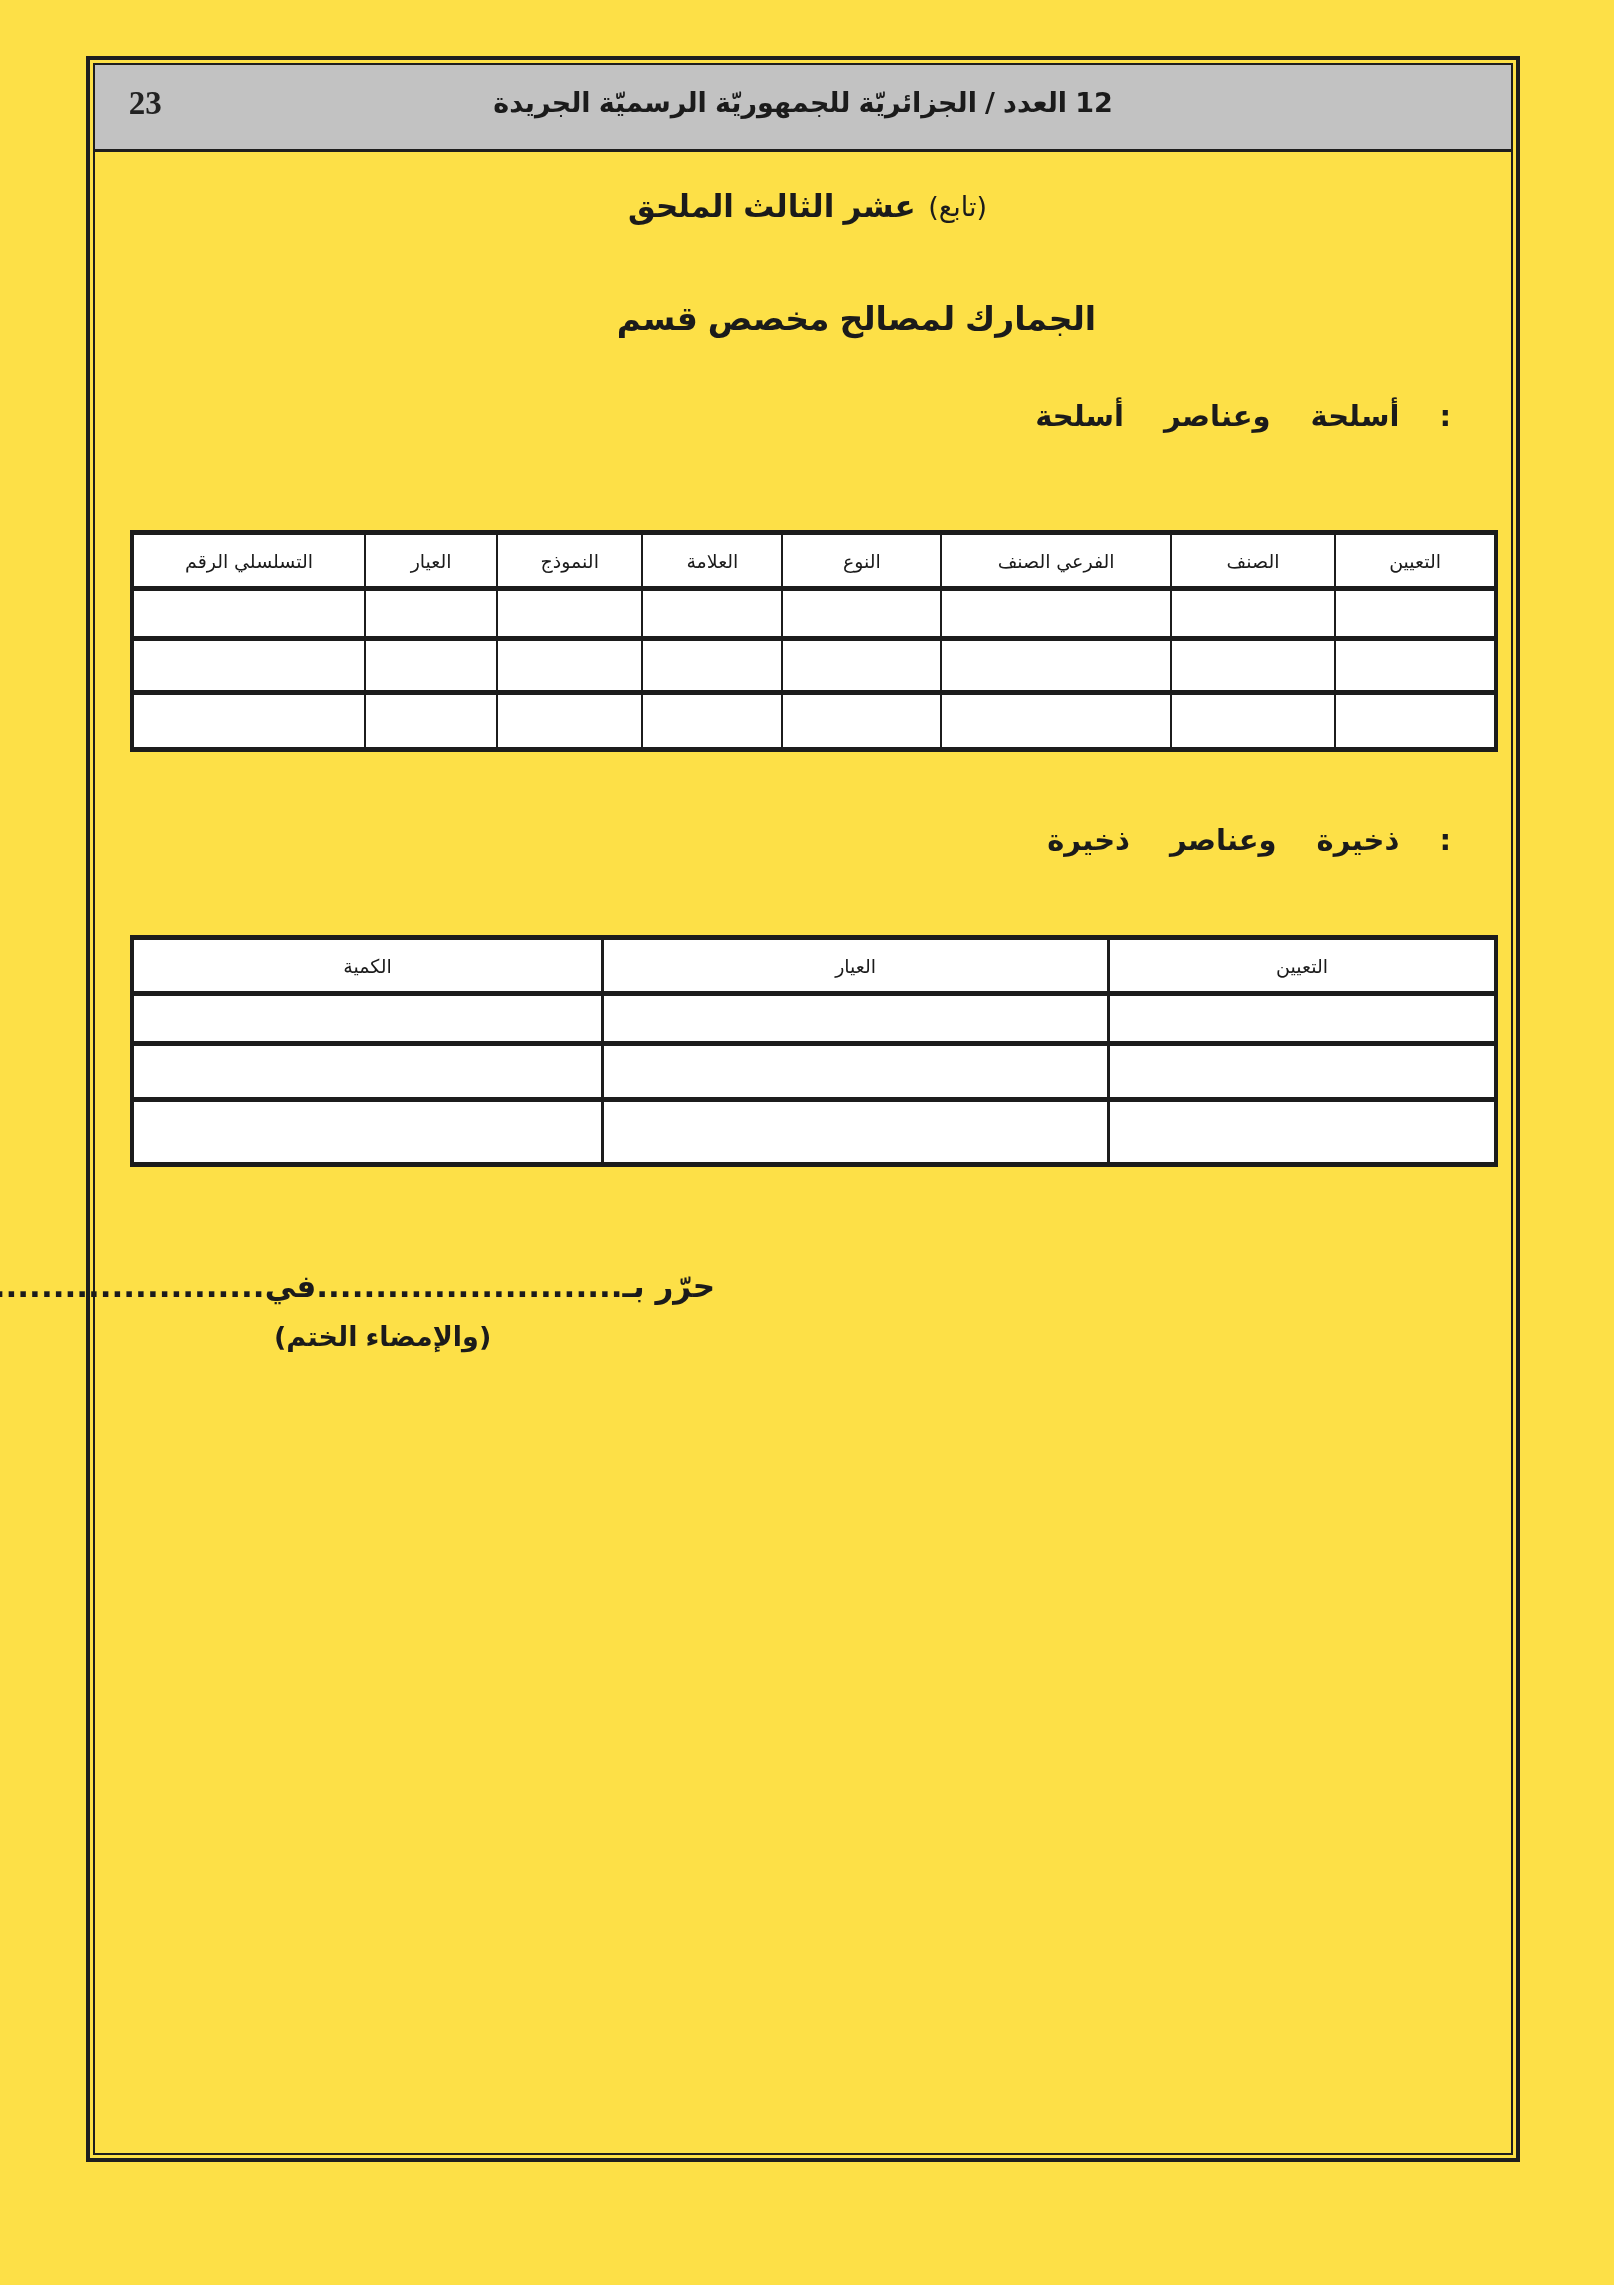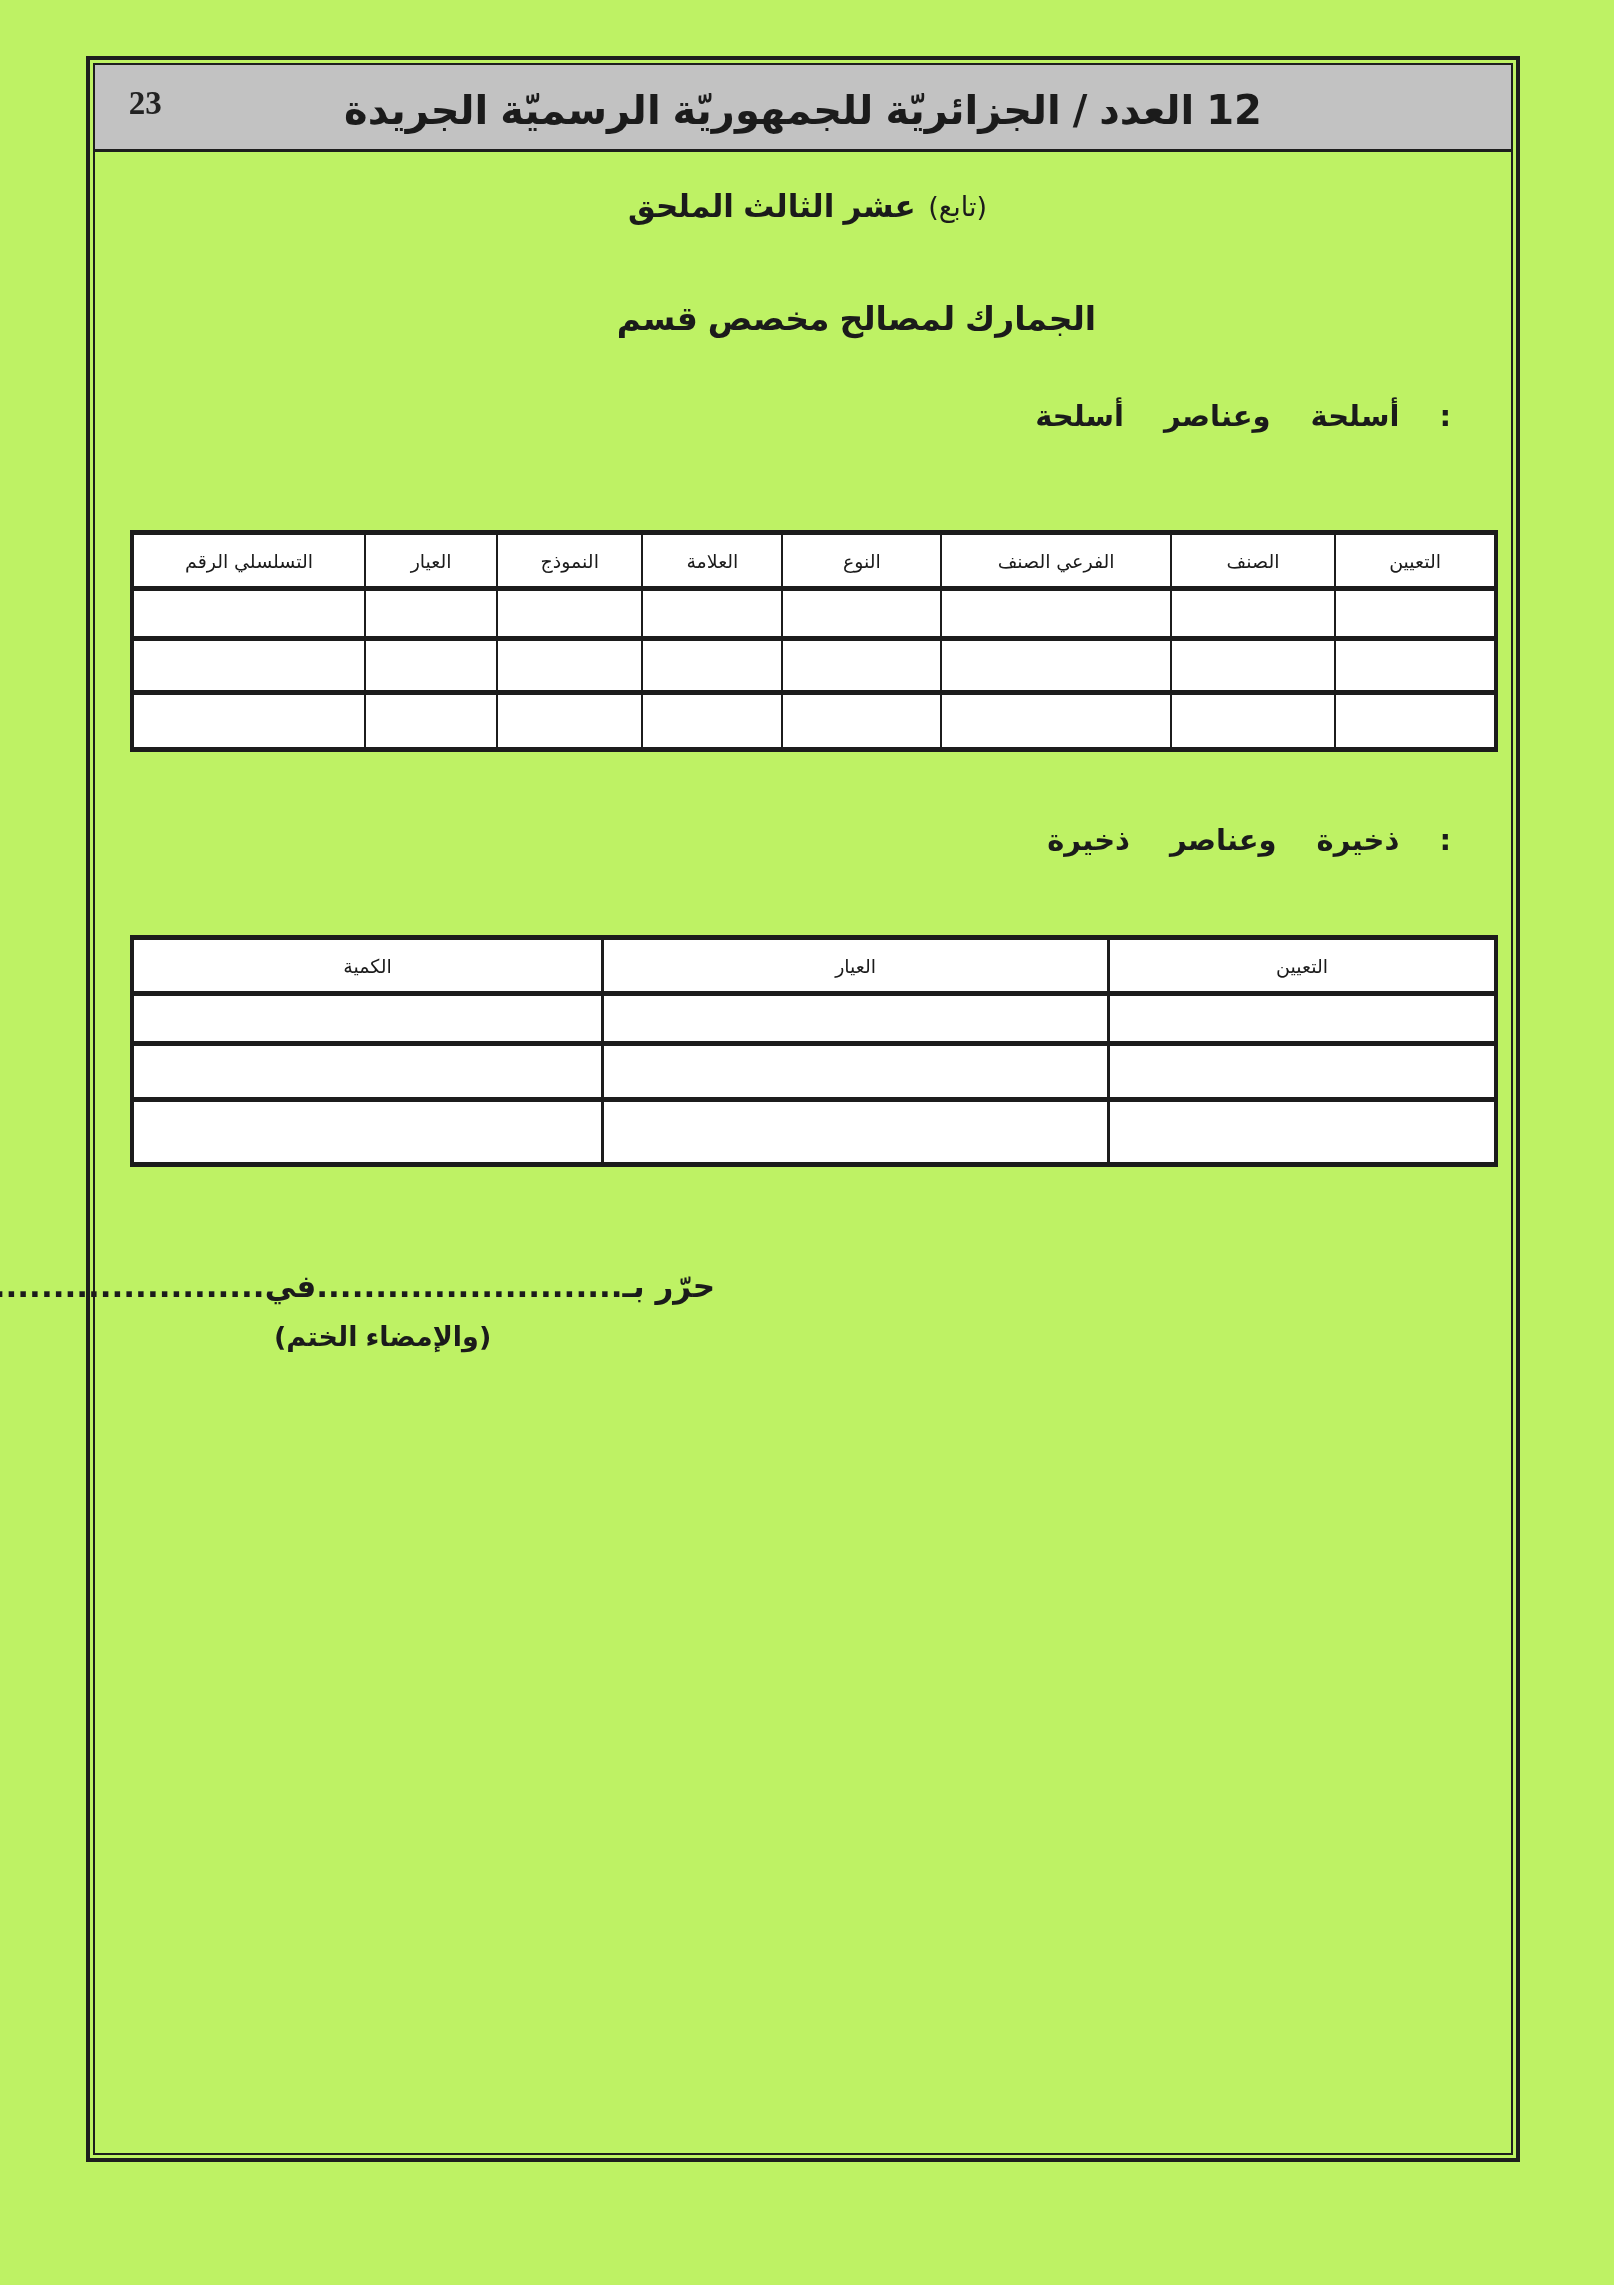--- a/index.html
+++ b/index.html
@@ -1,19 +1,19 @@
 <!DOCTYPE html>
 <html lang="ar" style="font-size:14.5px"><head>
 <meta charset="utf-8">
 <style>
   html,body{margin:0;padding:0;background:#ffffff;}
   #page{
     position:relative;
     width:1615px;height:2285px;
-    background:#bef264;
+    background:#fde047;
     font-family:"DejaVu Sans",sans-serif;
     color:#1b1b1b;
     overflow:hidden;
   }
   
   #page-frame{
     position:absolute;left:86px;top:56px;width:1434px;height:2106px;
     border:4.5px solid #1e1e1e;padding:2.7px;box-sizing:border-box;
   }
   #page-frame-inner{
@@ -24,21 +24,21 @@
   .header-band{
     position:absolute;top:0;left:0;right:0;height:87px;
     background:#c2c2c2;border-bottom:3.6px solid #1e1e1e;box-sizing:border-box;
   }
   .page-number{
     position:absolute;left:34px;top:20px;
     font-family:"Liberation Serif",serif;font-weight:bold;font-size:33px;color:#222;
   }
   .journal-title{
     position:absolute;left:50%;top:22px;transform:translateX(-50%);
-    font-weight:bold;font-size:40px;white-space:nowrap;
+    font-weight:bold;font-size:27px;white-space:nowrap;
   }
   .dates-block{position:absolute;right:4.5px;top:0.9px;}
   .date-line{
     font-weight:bold;font-size:23.5px;line-height:41px;white-space:nowrap;
     justify-content:flex-end;
   }
   
   .words{display:flex;direction:ltr;gap:0.30em;align-items:baseline;}
   .words .w{unicode-bidi:isolate;white-space:nowrap;}
   

